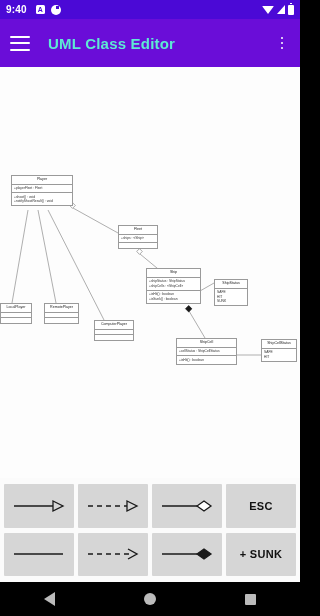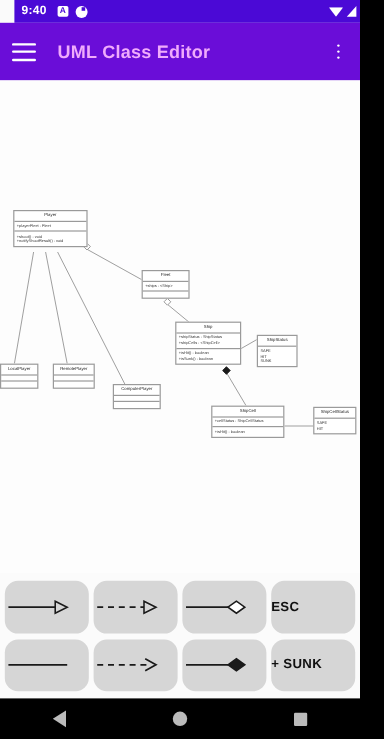--- a/index.html
+++ b/index.html
@@ -6,21 +6,21 @@
   html, body {
     width: 300px; height: 616px;
     font-family: "Liberation Sans", sans-serif;
     background: #000;
     overflow: hidden;
   }
   #app { position: relative; width: 300px; height: 616px; background: #fafafa; }
 
   
   .statusbar {
-    position: absolute; top: 0; left: 12px; width: 300px; height: 19px;
+    position: absolute; top: 0; left: 0; width: 300px; height: 19px;
     background: #4b09d6; color: #fff;
     display: flex; align-items: center; padding: 0 6px;
   }
   .sb-time { font-size: 10px; font-weight: 600; letter-spacing: .2px; }
   .sb-left-icons { display: flex; align-items: center; gap: 6px; margin-left: 9px; }
   .sb-spacer { flex: 1; }
   .sb-right-icons { display: flex; align-items: center; gap: 3px; }
   .ic-box {
     width: 9px; height: 9px; background: #fff; border-radius: 1.5px;
     color: #4b09d6; font-size: 7px; font-weight: 700;
@@ -43,21 +43,21 @@
     width: 2.4px; height: 1.6px; background: #fff; }
 
   
   .appbar {
     position: absolute; top: 19px; left: 0; width: 300px; height: 48px;
     background: #6a0dd8; display: flex; align-items: center; padding: 0 10px;
   }
   .hamburger { width: 20px; height: 15px; display: flex; flex-direction: column;
     justify-content: space-between; cursor: pointer; }
   .hamburger span { display: block; height: 2px; background: #fff; border-radius: 1px; }
-  .appbar-title { color: #f0abfc; font-size: 15px; font-weight: 600; margin-left: 18px; letter-spacing: .2px; }
+  .appbar-title { color: #5eead4; font-size: 15px; font-weight: 600; margin-left: 18px; letter-spacing: .2px; }
   .appbar-spacer { flex: 1; }
   .kebab { width: 16px; height: 18px; display: flex; flex-direction: column;
     align-items: center; justify-content: center; gap: 2.5px; cursor: pointer; }
   .kebab i { width: 2.5px; height: 2.5px; border-radius: 50%; background: #fff; display: block; }
 
   
   .canvas {
     position: absolute; top: 67px; left: 0; width: 300px; height: 411px;
     background: #fdfdfd; overflow: hidden;
   }
@@ -74,22 +74,22 @@
   .uml-sec.empty { min-height: 5px; }
 
   
   .palette {
     position: absolute; top: 478px; left: 0; width: 300px; height: 104px;
     background: #fbfbfb; padding: 6px 4px; display: grid;
     grid-template-columns: repeat(4, 1fr); grid-template-rows: repeat(2, 1fr);
     gap: 5px 4px;
   }
   .tool {
-    background: #d6d6d6; border-radius: 11px; display: flex;
-    align-items: center; cursor: pointer;
+    background: #d6d6d6; border-radius: 1px; display: flex;
+    align-items: center; justify-content: center; cursor: pointer;
   }
   .tool-label { font-size: 11px; font-weight: 600; color: #111; letter-spacing: .3px; }
 
   
   .navbar {
     position: absolute; bottom: 0; left: 0; width: 300px; height: 34px;
     background: #000; display: flex; align-items: center; justify-content: space-around;
   }
   .nav-back { width: 0; height: 0; border-top: 7px solid transparent;
     border-bottom: 7px solid transparent; border-right: 11px solid #bbb; cursor: pointer; }

